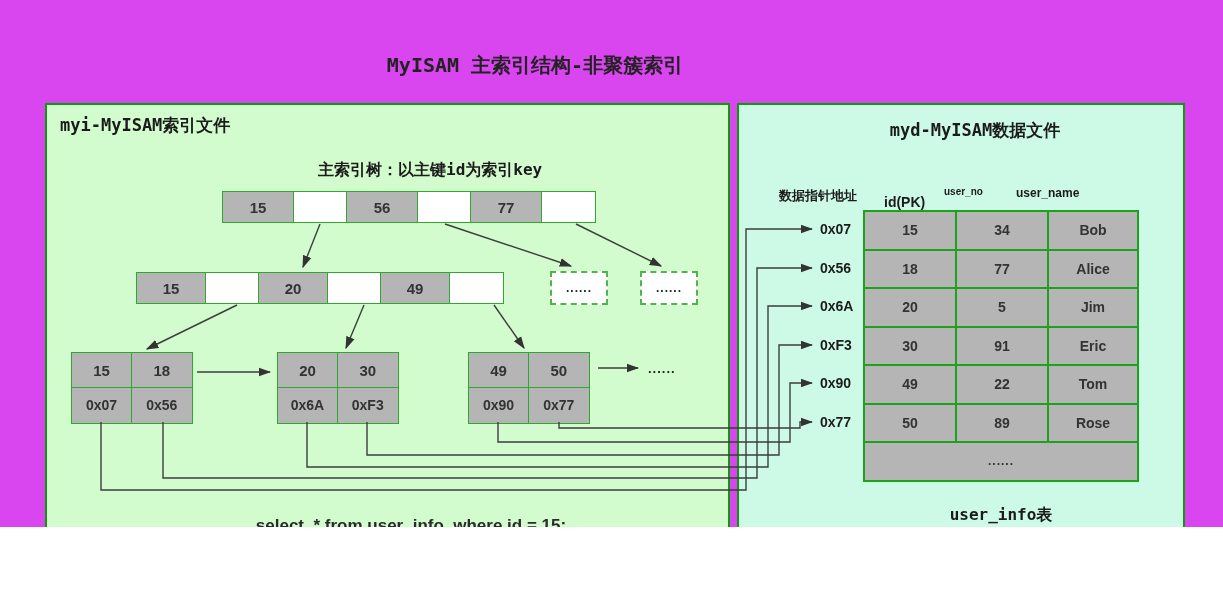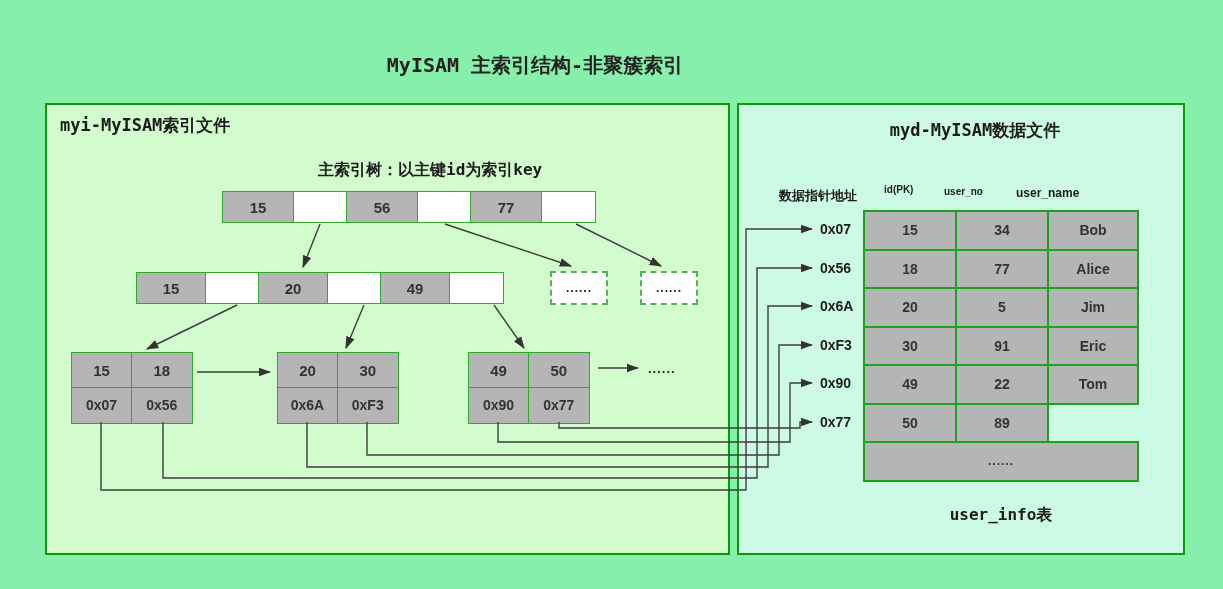--- a/index.html
+++ b/index.html
@@ -1,17 +1,17 @@
 <!DOCTYPE html>
 <html><head>
 <meta charset="utf-8">
 <style>
   html,body{margin:0;padding:0;background:#ffffff;}
-  .canvas{position:relative;width:1223px;height:589px;overflow:hidden;
-          font-family:"Liberation Sans",sans-serif;background:#86efac;text-decoration:underline;}
+  .canvas{position:relative;width:1223px;height:527px;overflow:hidden;
+          font-family:"Liberation Sans",sans-serif;background:#d946ef;text-decoration:underline;}
   .abs{position:absolute;}
 
   .main-title{left:0;top:52px;width:1070px;text-align:center;
     font-family:"DejaVu Sans Mono",monospace;font-weight:bold;font-size:20px;color:#222;}
 
   .panel{border:2px solid #0a9a0a;box-sizing:border-box;}
   .panel-left{left:45px;top:103px;width:685px;height:452px;background:#d2fccd;}
   .panel-right{left:737px;top:103px;width:448px;height:452px;background:#cdfae6;}
 
   .panel-label{font-family:"DejaVu Sans Mono",monospace;font-weight:bold;color:#1b1b1b;}
@@ -46,21 +46,21 @@
   .leaf .cell{margin:0 0 -1.5px -1.5px;}
   .leaf .cell:nth-child(odd){margin-left:0;}
 
   .dots-text{font-weight:bold;font-size:13px;letter-spacing:1px;color:#222;}
 
   .sql-text{left:146px;top:516px;width:530px;text-align:center;
     font-weight:bold;font-size:17px;color:#2b2b2b;white-space:pre;}
 
   .col-header{font-weight:bold;color:#1b1b1b;}
   .hdr-cjk{left:779px;top:187px;font-size:13px;font-family:"DejaVu Sans Mono",monospace;}
-  .hdr-id{left:884px;top:184px;font-size:10px;}
+  .hdr-id{left:884px;top:194px;font-size:14px;}
   .hdr-userno{left:944px;top:186px;font-size:10px;}
   .hdr-username{left:1016px;top:186px;font-size:12px;}
 
   .data-table{left:863px;top:210px;display:grid;
     grid-template-columns:94px 92px 90px;grid-auto-rows:38.5px;}
   .tcell{box-sizing:border-box;background:#b5b5b5;border:2px solid #1ea21e;
     display:flex;align-items:center;justify-content:center;
     font-weight:bold;font-size:14px;color:#333;margin:0 0 -2px -2px;}
   .tcell.first-col{margin-left:0;}
   .tcell.more-row{grid-column:1 / -1;font-size:12px;letter-spacing:1px;}
@@ -119,20 +119,21 @@
   </div>
   <div class="abs leaf" style="left:468px;top:352px;">
     <div class="cell cell-key">49</div>
     <div class="cell cell-key">50</div>
     <div class="cell cell-key cell-ptr">0x90</div>
     <div class="cell cell-key cell-ptr">0x77</div>
   </div>
 
   <div class="abs dots-text" style="left:648px;top:361px;">......</div>
 
+  <div class="abs sql-text">select  * from user_info  where id = 15;</div>
 
   <div class="abs col-header hdr-cjk">数据指针地址</div>
   <div class="abs col-header hdr-id">id(PK)</div>
   <div class="abs col-header hdr-userno">user_no</div>
   <div class="abs col-header hdr-username">user_name</div>
 
   <div class="abs ptr-label" style="left:820px;top:220px;">0x07</div>
   <div class="abs ptr-label" style="left:820px;top:259px;">0x56</div>
   <div class="abs ptr-label" style="left:820px;top:297px;">0x6A</div>
   <div class="abs ptr-label" style="left:820px;top:336px;">0xF3</div>
@@ -150,20 +151,21 @@
     <div class="tcell">5</div>
     <div class="tcell">Jim</div>
     <div class="tcell first-col">30</div>
     <div class="tcell">91</div>
     <div class="tcell">Eric</div>
     <div class="tcell first-col">49</div>
     <div class="tcell">22</div>
     <div class="tcell">Tom</div>
     <div class="tcell first-col">50</div>
     <div class="tcell">89</div>
+    <div class="tcell">Rose</div>
     <div class="tcell first-col more-row">......</div>
   </div>
 
   <div class="abs panel-label userinfo-label">user_info表</div>
 
   <svg class="overlay" width="1223" height="589" viewBox="0 0 1223 589">
     <defs>
       <marker id="arr" viewBox="0 0 10 7" refX="9" refY="3.5" markerWidth="9" markerHeight="7" orient="auto">
         <path d="M0,0 L10,3.5 L0,7 Z" fill="#333"></path>
       </marker>

